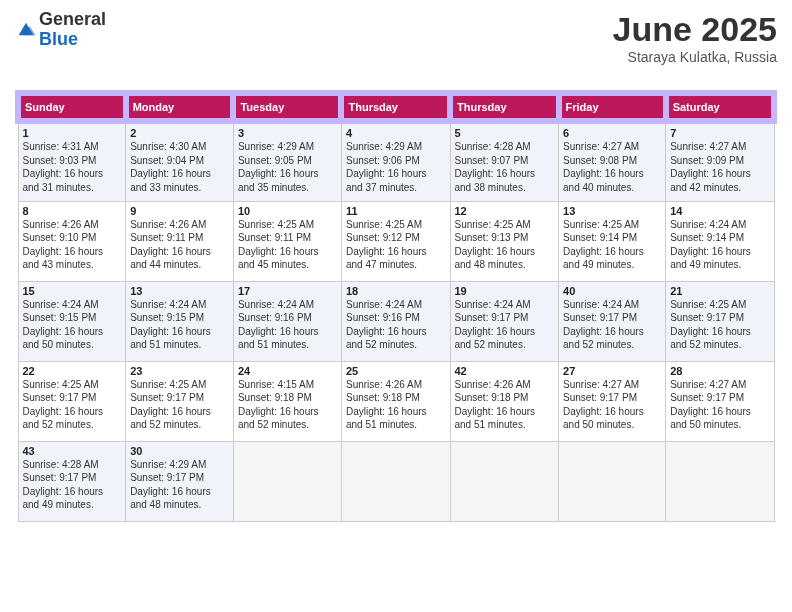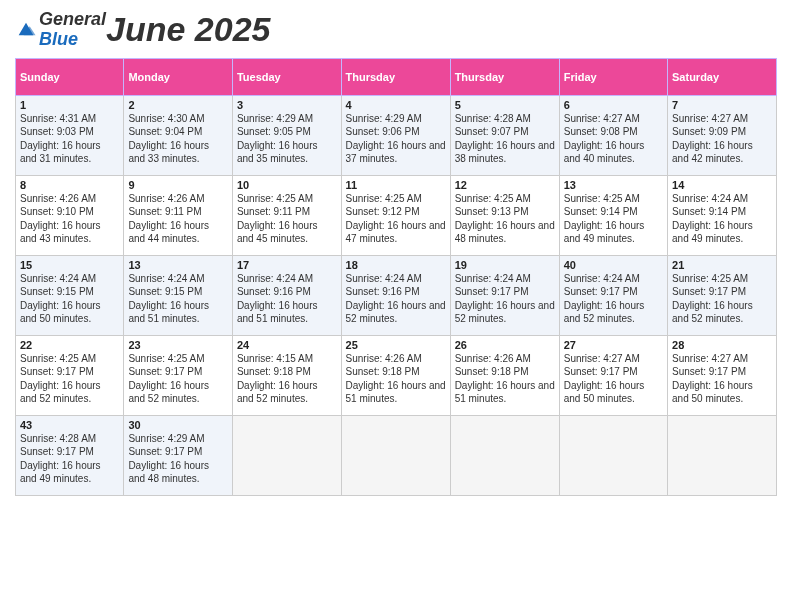--- a/index.html
+++ b/index.html
@@ -10,24 +10,23 @@
       height: 612px;
       overflow: hidden;
     }
     .page {
       width: 792px;
       height: 612px;
       padding: 10px 15px;
     }
     .header {
       display: flex;
-      justify-content: flex-start;
+      justify-content: space-between;
       align-items: flex-start;
-      margin-bottom: 8px;
-      font-style: italic;
+      margin-bottom: 25px;
     }
     .logo {
       display: flex;
       align-items: center;
     }
     .logo-text {
       display: flex;
       flex-direction: column;
       line-height: 1.1;
     }
@@ -57,26 +56,26 @@
     .subtitle {
       font-size: 14px;
       color: #555;
     }
     .calendar {
       width: 100%;
       border-collapse: collapse;
       font-size: 9.5px;
     }
     .calendar thead th {
-      background-color: #ec4899;
+      background-color: #be185d;
       color: #fff;
-      padding: 12px 4px;
+      padding: 5px 4px;
       text-align: left;
       font-size: 11px;
-      border: 1px solid #c4b5fd;
+      border: 6px solid #c4b5fd;
     }
     .calendar tbody td {
       border: 1px solid #ccc;
       vertical-align: top;
       padding: 3px 4px;
       width: 113px;
       height: 80px;
       background: #fff;
     }
     .calendar tbody tr:nth-child(odd) td {
@@ -111,20 +110,21 @@
         <polygon points="5,22 15,5 25,22" fill="#1a6bbd"></polygon>
         <polygon points="12,22 20,10 28,22" fill="#1a6bbd" opacity="0.6"></polygon>
       </svg>
       <div class="logo-text">
         <span class="logo-general">General</span>
         <span class="logo-blue">Blue</span>
       </div>
     </div>
     <div class="title-block">
       <div class="main-title">June 2025</div>
+      <div class="subtitle">Staraya Kulatka, Russia</div>
     </div>
   </div>
 
   <table class="calendar">
     <thead>
       <tr>
       <th>Sunday</th>
           <th>Monday</th>
           <th>Tuesday</th>
           <th>Thursday</th>
@@ -310,21 +310,21 @@
 and 52 minutes.</div>
           </td>
           <td>
             <span class="day-num">25</span>
             <div class="day-info">Sunrise: 4:26 AM
 Sunset: 9:18 PM
 Daylight: 16 hours
 and 51 minutes.</div>
           </td>
           <td>
-            <span class="day-num">26</span>
+            <span class="day-num">42</span>
             <div class="day-info">Sunrise: 4:26 AM
 Sunset: 9:18 PM
 Daylight: 16 hours
 and 51 minutes.</div>
           </td>
           <td>
             <span class="day-num">27</span>
             <div class="day-info">Sunrise: 4:27 AM
 Sunset: 9:17 PM
 Daylight: 16 hours

